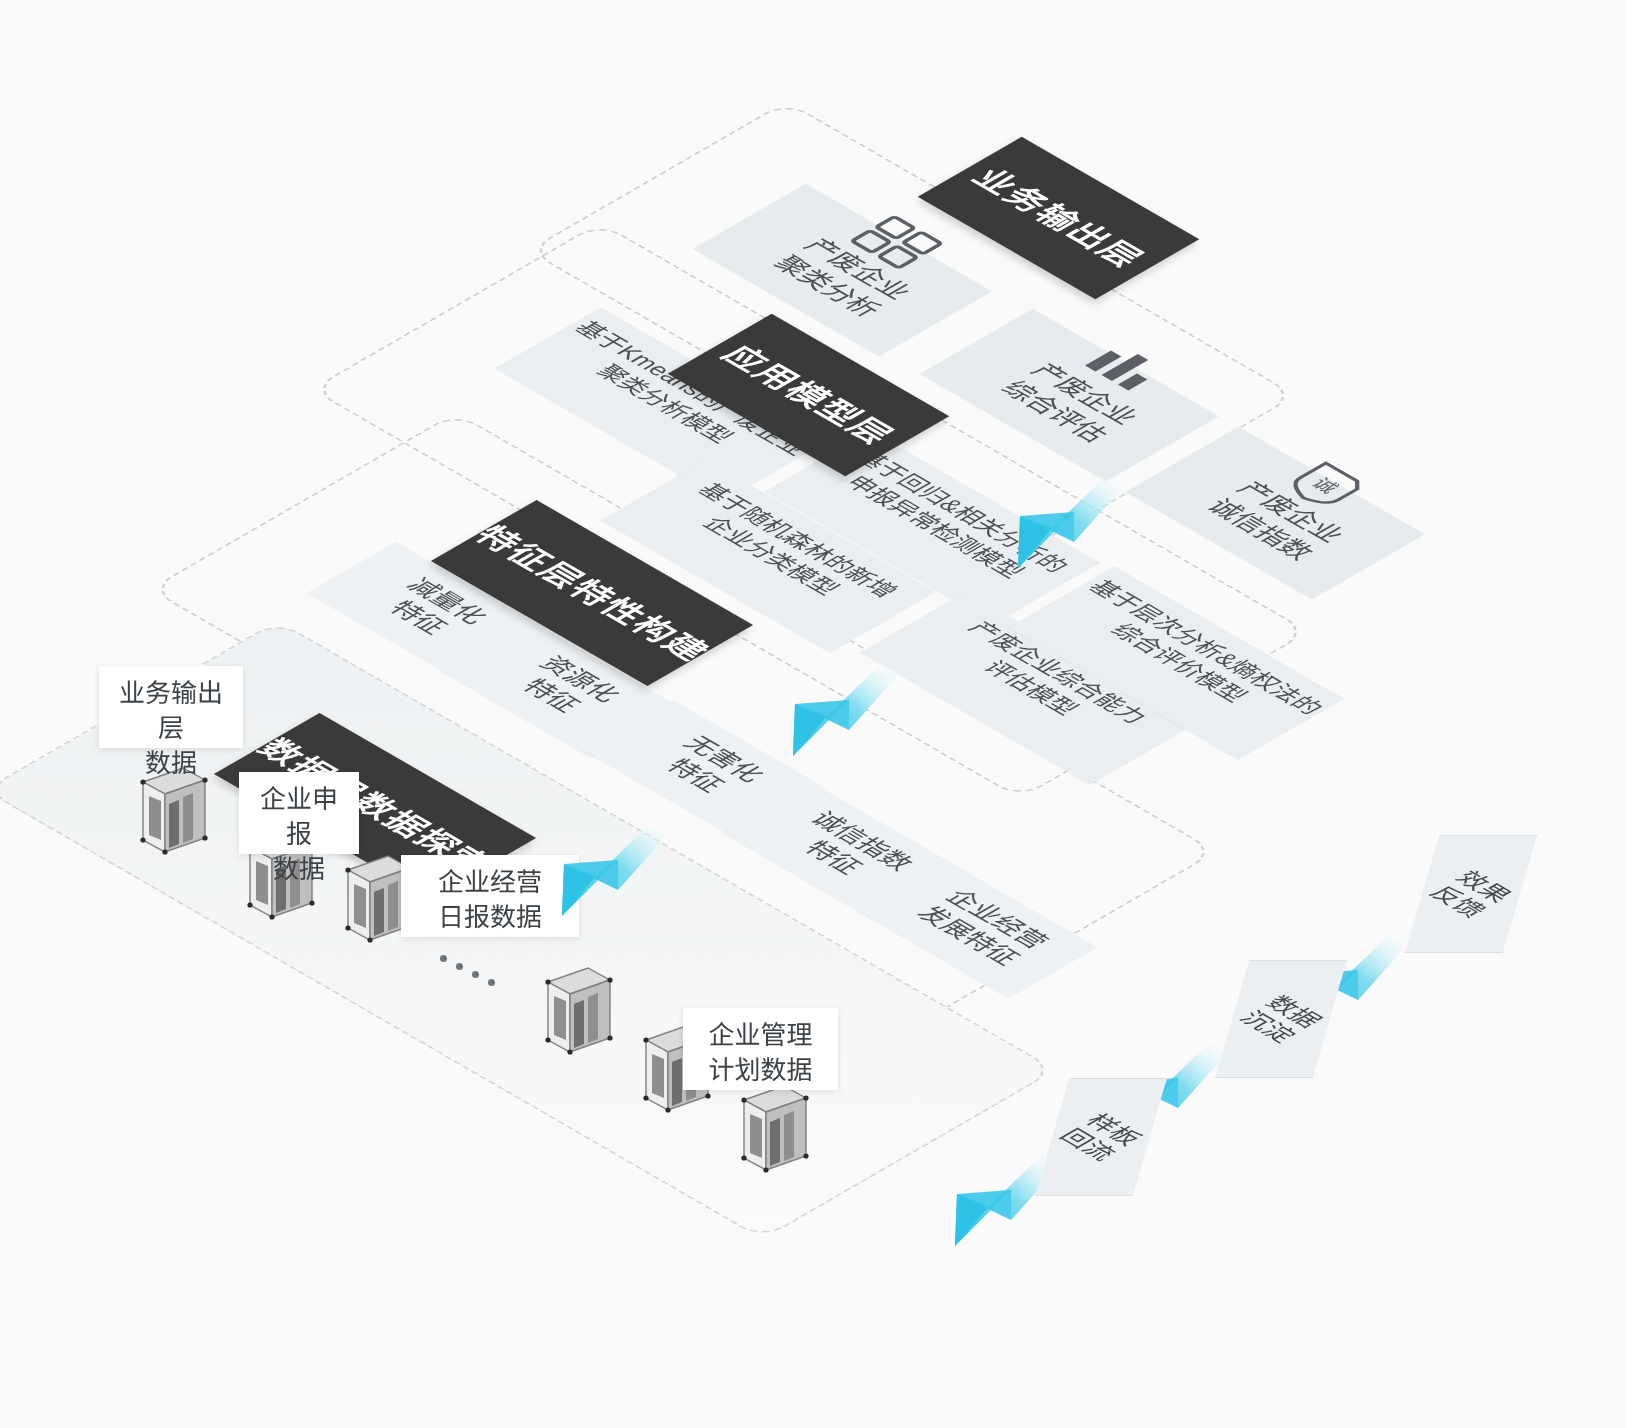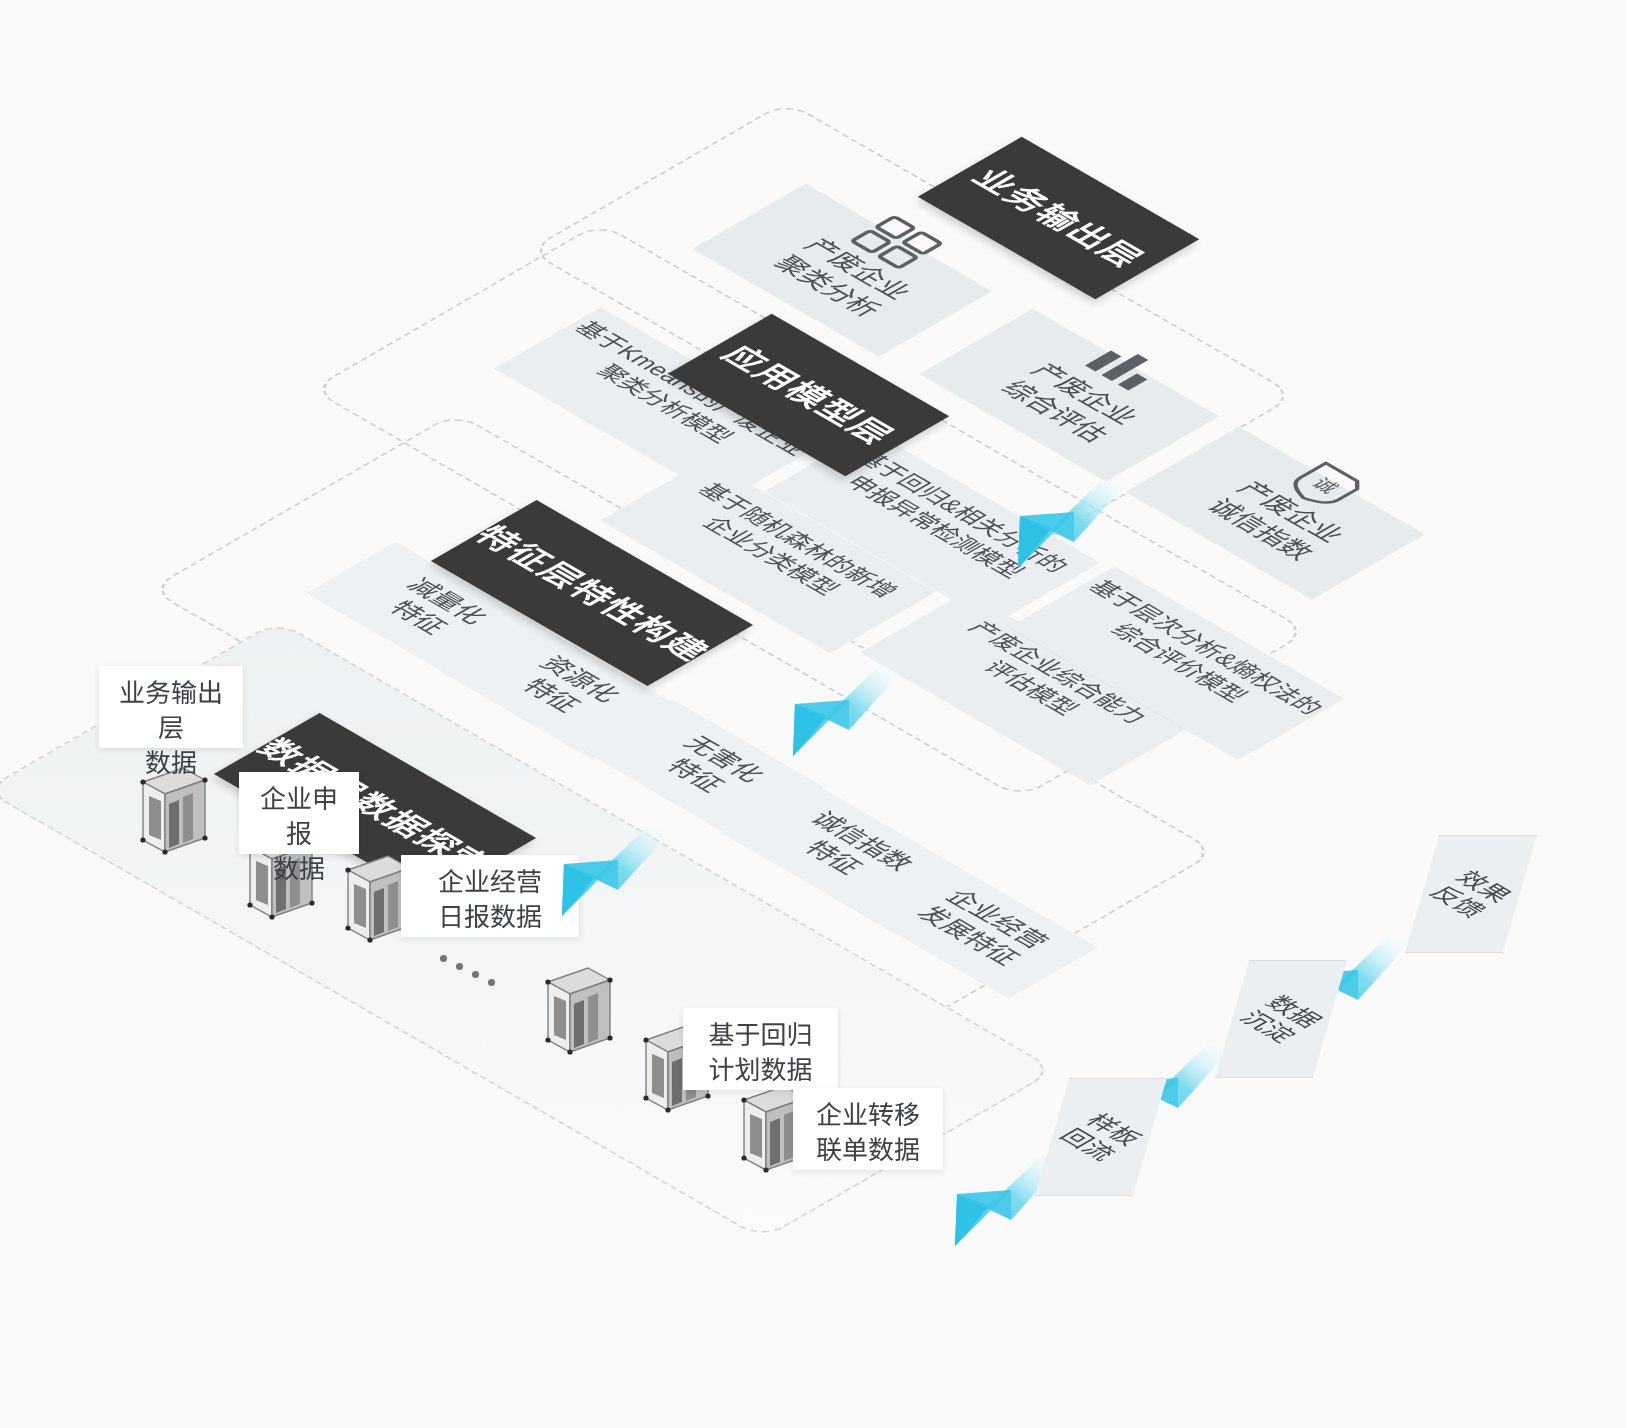--- a/index.html
+++ b/index.html
@@ -333,25 +333,23 @@
   <div class="callout" style="left:99px;top:666px;width:144px;height:82px;">业务输出层
 数据</div>
 
   <div class="callout" style="left:239px;top:772px;width:120px;height:82px;">企业申报
 数据</div>
 
   <div class="callout" style="left:401px;top:855px;width:178px;height:82px;">企业经营
 日报数据</div>
 
 
-  <div class="callout" style="left:683px;top:1008px;width:155px;height:82px;">基于回归
+  <div class="callout" style="left:683px;top:1008px;width:155px;height:82px;">企业管理
 计划数据</div>
 
-  <div class="callout" style="left:793px;top:1088px;width:150px;height:82px;">企业转移
-联单数据</div>
 
   <div class="arrow" style="left:1008px;top:482px;">
     <svg width="120" height="92" viewBox="0 0 120 92">
       <defs>
         <linearGradient id="ag1" x1="1" y1="0" x2="0" y2="1">
           <stop offset="0%" stop-color="#ffffff" stop-opacity="0.05"></stop>
           <stop offset="45%" stop-color="#7fdcef"></stop>
           <stop offset="100%" stop-color="#25c2e6"></stop>
         </linearGradient>
       </defs>

